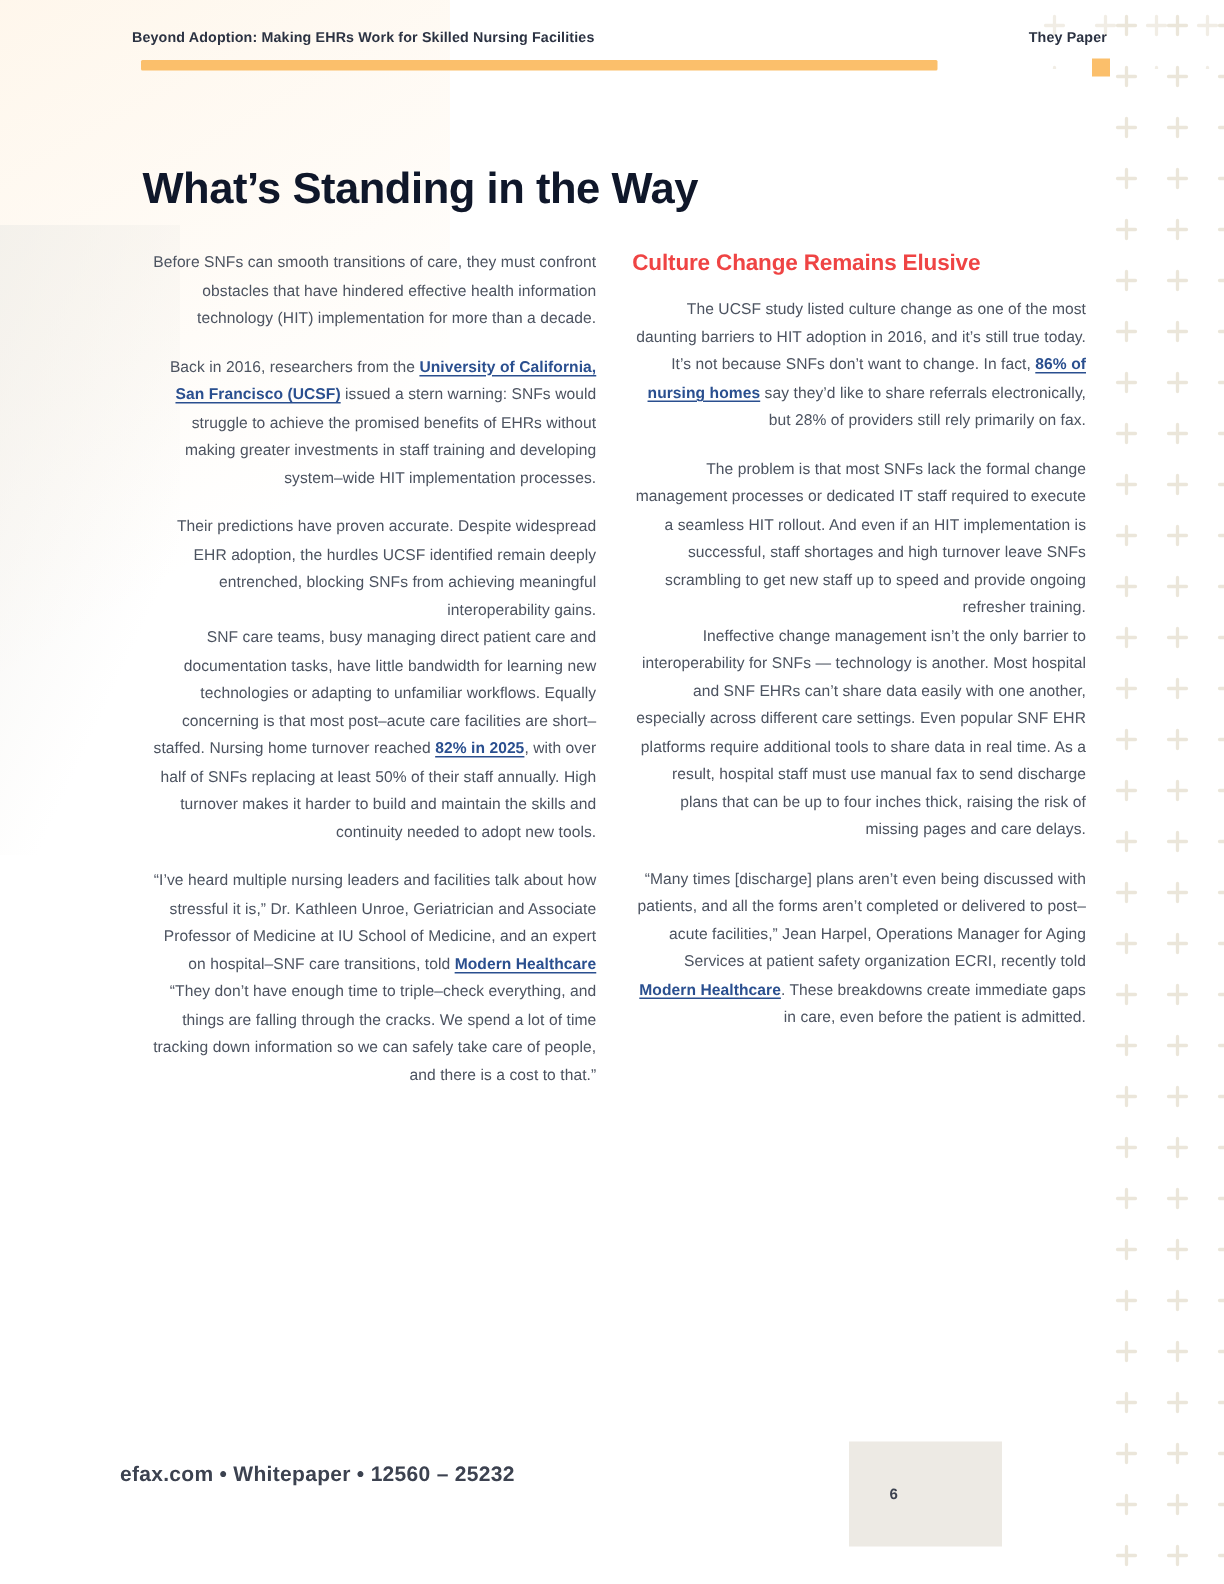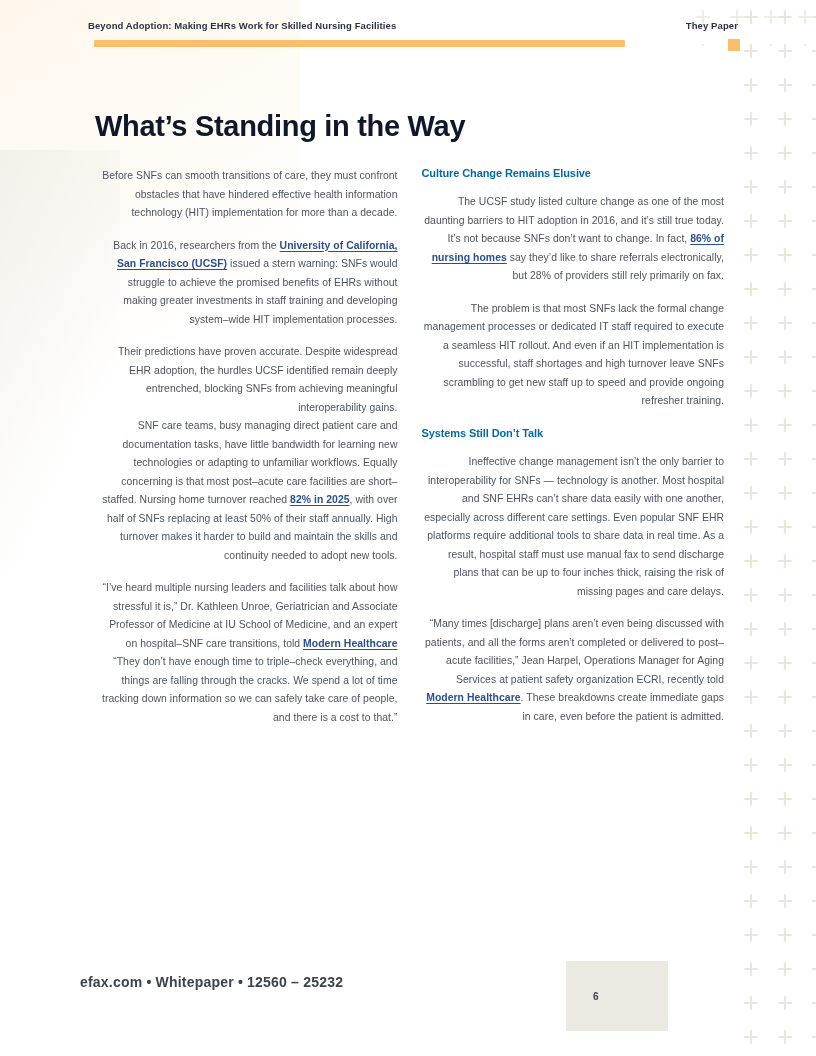--- a/index.html
+++ b/index.html
@@ -153,23 +153,23 @@
     line-height: 1.78;
     color: #4c5360;
     margin-bottom: 14px;
     text-align: right;
     letter-spacing: 0.05px;
   }
 
   .col p:last-child { margin-bottom: 0; }
 
   h2.section-head {
-    font-size: 11px;
-    font-weight: bold;
-    color: #0369a1;
+    font-size: 15px;
+    font-weight: bold;
+    color: #ef4444;
     letter-spacing: -0.1px;
     margin: 16px 0 13px 0;
     line-height: 1.2;
   }
 
   h2.section-head.first {
     margin-top: 0;
   }
 
   .col .indent {
@@ -263,21 +263,20 @@
           <p>“I’ve heard multiple nursing leaders and facilities talk about how stressful it is,” Dr. Kathleen Unroe, Geriatrician and Associate Professor of Medicine at IU School of Medicine, and an expert on hospital–SNF care transitions, told <a class="doclink" href="#">Modern Healthcare</a> “They don’t have enough time to triple–check everything, and things are falling through the cracks. We spend a lot of time tracking down information so we can safely take care of people, and there is a cost to that.”</p>
         </div>
     </div>
 
     <div class="col">
       <h2 class="section-head first">Culture Change Remains Elusive</h2>
       <div>
           <p>The UCSF study listed culture change as one of the most daunting barriers to HIT adoption in 2016, and it’s still true today. It’s not because SNFs don’t want to change. In fact, <a class="doclink" href="#">86% of nursing homes</a> say they’d like to share referrals electronically, but 28% of providers still rely primarily on fax.</p>
           <p>The problem is that most SNFs lack the formal change management processes or dedicated IT staff required to execute a seamless HIT rollout. And even if an HIT implementation is successful, staff shortages and high turnover leave SNFs scrambling to get new staff up to speed and provide ongoing refresher training.</p>
         </div>
-      <h2 class="section-head">Systems Still Don’t Talk</h2>
       <div>
           <p>Ineffective change management isn’t the only barrier to interoperability for SNFs — technology is another. Most hospital and SNF EHRs can’t share data easily with one another, especially across different care settings. Even popular SNF EHR platforms require additional tools to share data in real time. As a result, hospital staff must use manual fax to send discharge plans that can be up to four inches thick, raising the risk of missing pages and care delays.</p>
           <p>“Many times [discharge] plans aren’t even being discussed with patients, and all the forms aren’t completed or delivered to post–acute facilities,” Jean Harpel, Operations Manager for Aging Services at patient safety organization ECRI, recently told <a class="doclink" href="#">Modern Healthcare</a>. These breakdowns create immediate gaps in care, even before the patient is admitted.</p>
         </div>
     </div>
 
   </div>
 
   <div class="footer">efax.com • Whitepaper • 12560 – 25232</div>
 

